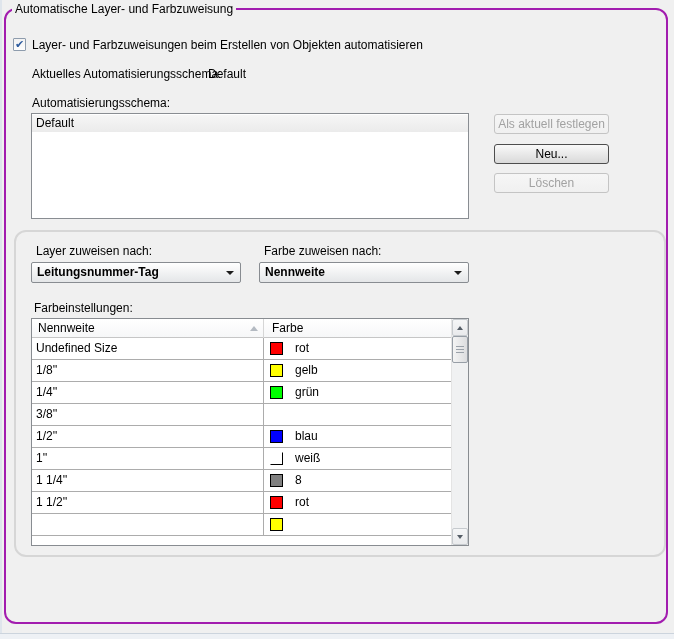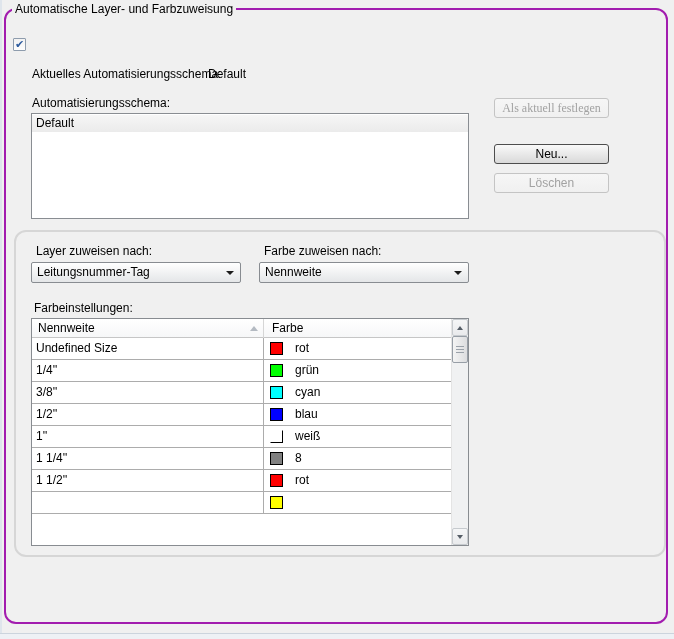--- a/index.html
+++ b/index.html
@@ -35,21 +35,21 @@
 
   
   .btn{position:absolute;left:488px;width:115px;height:20px;border:1px solid #b6b6b6;border-radius:3px;
     background:linear-gradient(#f7f7f7,#e9e9e9);text-align:center;line-height:18px;cursor:default;}
   .btn.disabled{color:#a2a2a2;border-color:#c4c4c4;background:linear-gradient(#f6f6f6,#f0f0f0);}
   .btn.default{border-color:#4d4d4d;background:linear-gradient(#f9f9f9,#d9d9d9);}
 
   
   .combo{position:absolute;width:210px;height:21px;border:1px solid #888c91;border-radius:2px;
     background:linear-gradient(#ffffff,#e4e6e8);line-height:19px;}
-  .combo-text{position:absolute;left:5px;top:0;line-height:19px;}
+  .combo-text{position:absolute;left:5px;top:0;line-height:19px;font-weight:bold;}
   .combo-arrow{position:absolute;right:6px;top:8px;width:0;height:0;
     border-left:4px solid transparent;border-right:4px solid transparent;border-top:4px solid #1c1c1c;}
 
   
   .ctable{position:absolute;left:15px;top:86px;width:438px;height:228px;border:1px solid #888c91;background:#fff;}
   .thead{position:absolute;left:0;top:0;right:17px;height:19px;background:linear-gradient(#ffffff,#f6f7f8);
     border-bottom:1px solid #c6c6c6;}
   .th{position:absolute;top:0;height:19px;line-height:18px;padding-left:6px;}
   .th1{left:0;width:232px;border-right:1px solid #d6d6d6;}
   .th2{left:232px;right:0;padding-left:8px;}
@@ -83,30 +83,31 @@
 
 <div id="panel">
   <div class="edge-left"></div>
 
   <div class="groupbox" id="group-auto">
     <span class="groupbox-label">Automatische Layer- und Farbzuweisung</span>
 
     <div class="checkbox checked" id="auto-checkbox">
       <span class="check">✔</span>
     </div>
+    <span class="lbl" style="left:26px;top:28px;">Layer- und Farbzuweisungen beim Erstellen von Objekten automatisieren</span>
 
     <span class="lbl" style="left:26px;top:57px;">Aktuelles Automatisierungsschema:</span>
     <span class="lbl" style="left:202px;top:57px;">Default</span>
 
     <span class="lbl" style="left:26px;top:86px;">Automatisierungsschema:</span>
     <div class="listbox">
         <div class="lbitem sel">Default</div>
       </div>
 
-    <div class="btn disabled" style="top:88px;font-family:Liberation Serif, serif;">Als aktuell festlegen</div>
+    <div class="btn disabled" style="top:104px;">Als aktuell festlegen</div>
     <div class="btn disabled" style="top:163px;">Löschen</div>
     <div class="btn default" style="top:134px;">Neu...</div>
   </div>
 
   <div class="groupbox" id="group-pipes">
 
     <span class="lbl" style="left:20px;top:12px;">Layer zuweisen nach:</span>
     <div class="combo" style="left:15px;top:30px;">
       <span class="combo-text">Leitungsnummer-Tag</span>
       <span class="combo-arrow"></span>
@@ -132,32 +133,35 @@
       </div>
       <div class="tbody">
           <div class="trow">
             <div class="tc1">Undefined Size</div>
             <div class="tc2">
               <span class="swatch" style="background: rgb(255, 0, 0);"></span>
               <span class="cname">rot</span>
             </div>
           </div>
           <div class="trow">
+            <div class="tc1">1/8''</div>
+            <div class="tc2">
+              <span class="swatch" style="background: rgb(255, 255, 0);"></span>
+              <span class="cname">gelb</span>
+            </div>
+          </div>
+          <div class="trow">
             <div class="tc1">1/4''</div>
             <div class="tc2">
               <span class="swatch" style="background: rgb(0, 255, 0);"></span>
               <span class="cname">grün</span>
             </div>
           </div>
           <div class="trow">
             <div class="tc1">3/8''</div>
-            <div class="tc2">
-              <span class="swatch" style="background: rgb(0, 255, 255);"></span>
-              <span class="cname">cyan</span>
-            </div>
           </div>
           <div class="trow">
             <div class="tc1">1/2''</div>
             <div class="tc2">
               <span class="swatch" style="background: rgb(0, 0, 255);"></span>
               <span class="cname">blau</span>
             </div>
           </div>
           <div class="trow">
             <div class="tc1">1''</div>

